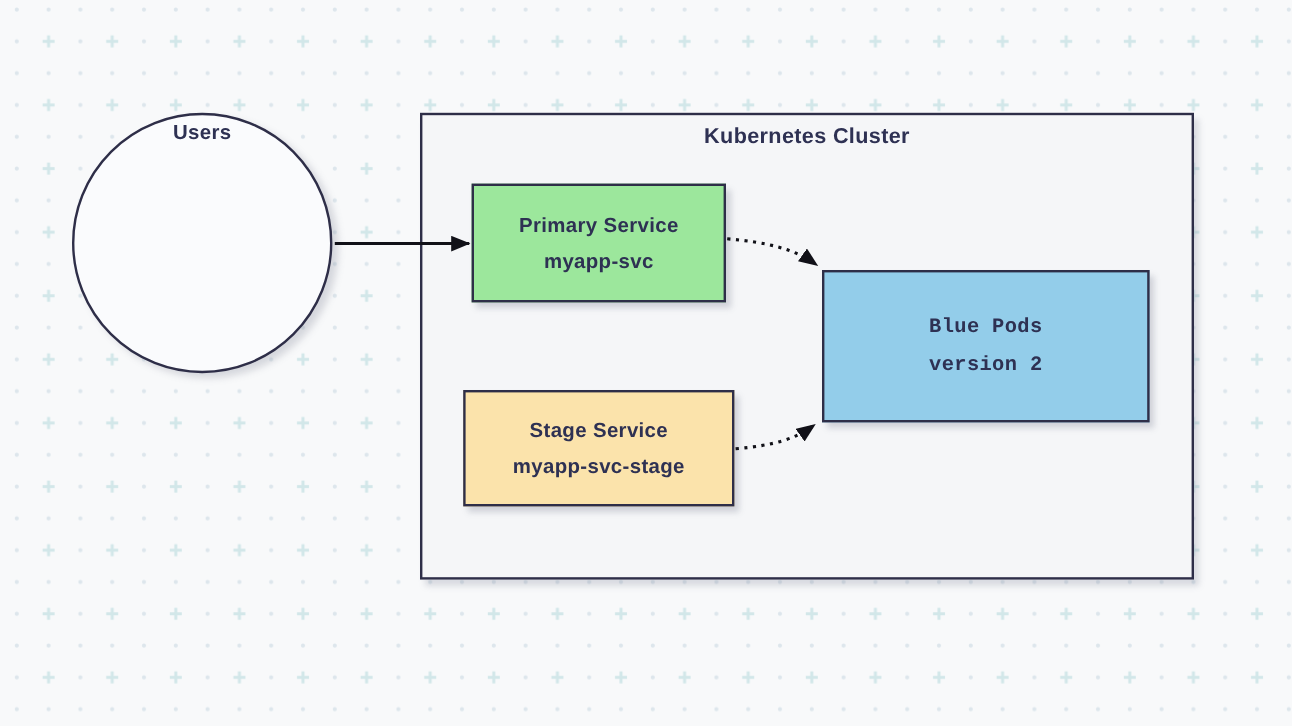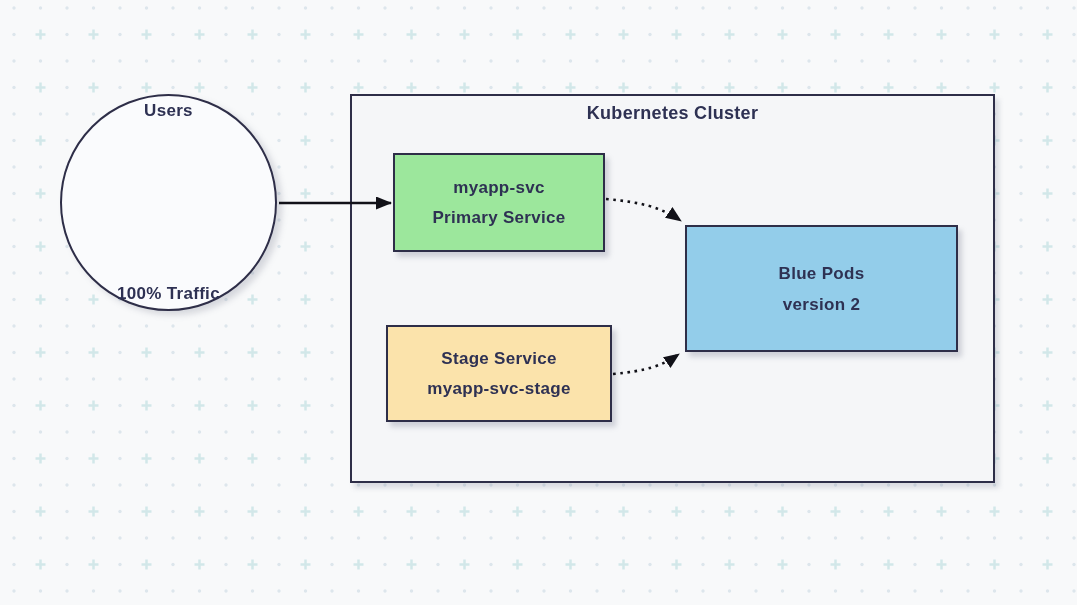--- a/index.html
+++ b/index.html
@@ -72,20 +72,21 @@
   .node-stage {
     left: 386px; top: 325px;
     width: 226px; height: 97px;
     background: #fbe3ab;
   }
   .node-pods {
     left: 685px; top: 225px;
     width: 273px; height: 127px;
     background: #93cdea;
     line-height: 31px;
+    font-family: Liberation Mono, monospace;
   }
   .edges {
     position: absolute;
     inset: 0;
     z-index: 3;
     pointer-events: none;
   }
   .label-line { display: block; }
 </style>
 </head>
@@ -105,26 +106,25 @@
     </defs>
     <rect x="0" y="0" width="1077" height="605" fill="url(#bgpat)"></rect>
   </svg>
 
   <div class="cluster">
     <div class="cluster-title">Kubernetes Cluster</div>
   </div>
 
   <div class="circle-node">
     <span class="label-line">Users</span>
-    <span class="label-line">100% Traffic</span>
   </div>
 
   <div class="node node-primary">
+    <span class="label-line">Primary Service</span>
     <span class="label-line">myapp-svc</span>
-    <span class="label-line">Primary Service</span>
   </div>
 
   <div class="node node-stage">
     <span class="label-line">Stage Service</span>
     <span class="label-line">myapp-svc-stage</span>
   </div>
 
   <div class="node node-pods">
     <span class="label-line">Blue Pods</span>
     <span class="label-line">version 2</span>

